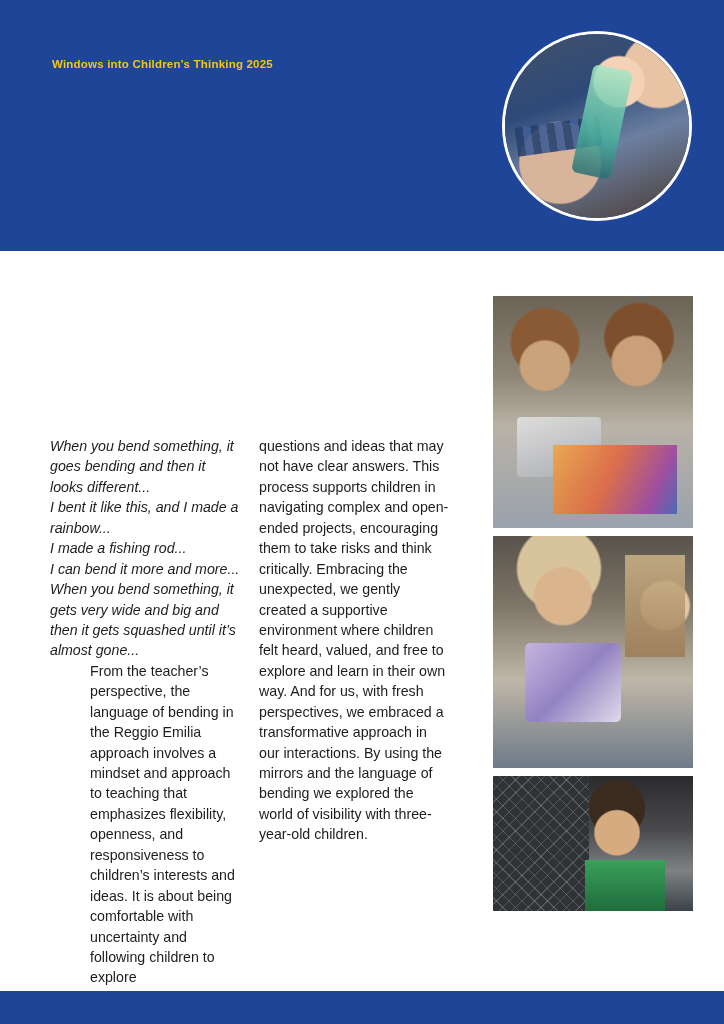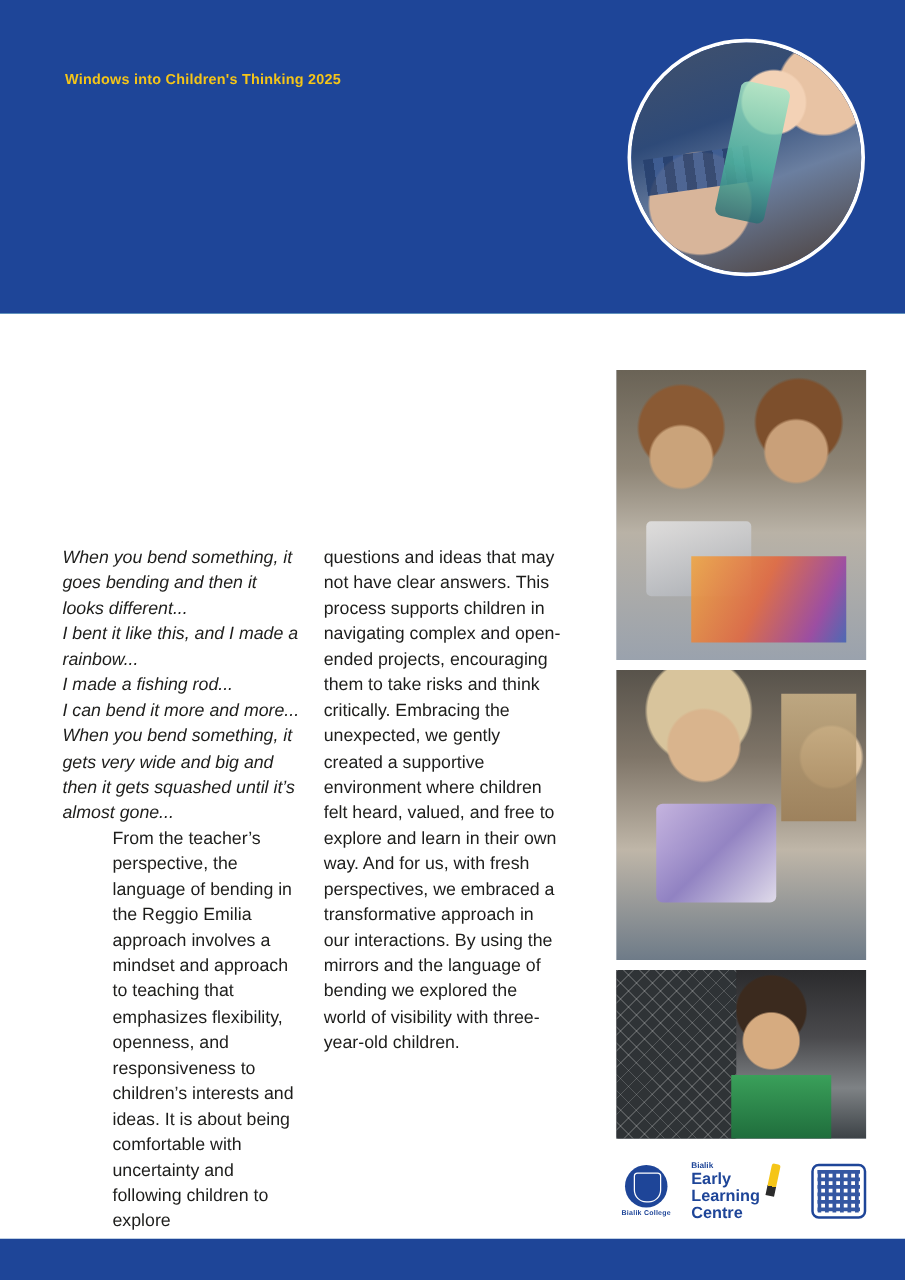--- a/index.html
+++ b/index.html
@@ -365,35 +365,19 @@
     <div class="photo p1">
       <div class="ph kids"></div>
     </div>
     <div class="photo p2">
       <div class="ph girl"></div>
     </div>
     <div class="photo p3">
       <div class="ph boy"></div>
     </div>
 
-    <div class="logo-row">
-      <div class="bialik-logo">
-        <div class="bialik-crest"></div>
-        <div class="bialik-name">Bialik College</div>
-      </div>
-      <div class="elc-logo">
-        <div class="elc-small">Bialik</div>
-        <div class="elc-big">Early</div>
-        <div class="elc-big">Learning</div>
-        <div class="elc-big">Centre</div>
-        <div class="elc-pencil"></div>
-      </div>
-      <div class="qr">
-        <div class="qr-inner"></div>
-      </div>
-    </div>
 
   </div>
 
   <div class="footer-strip"></div>
   <div class="footer"></div>
 
 </div>
 
 </body></html>

